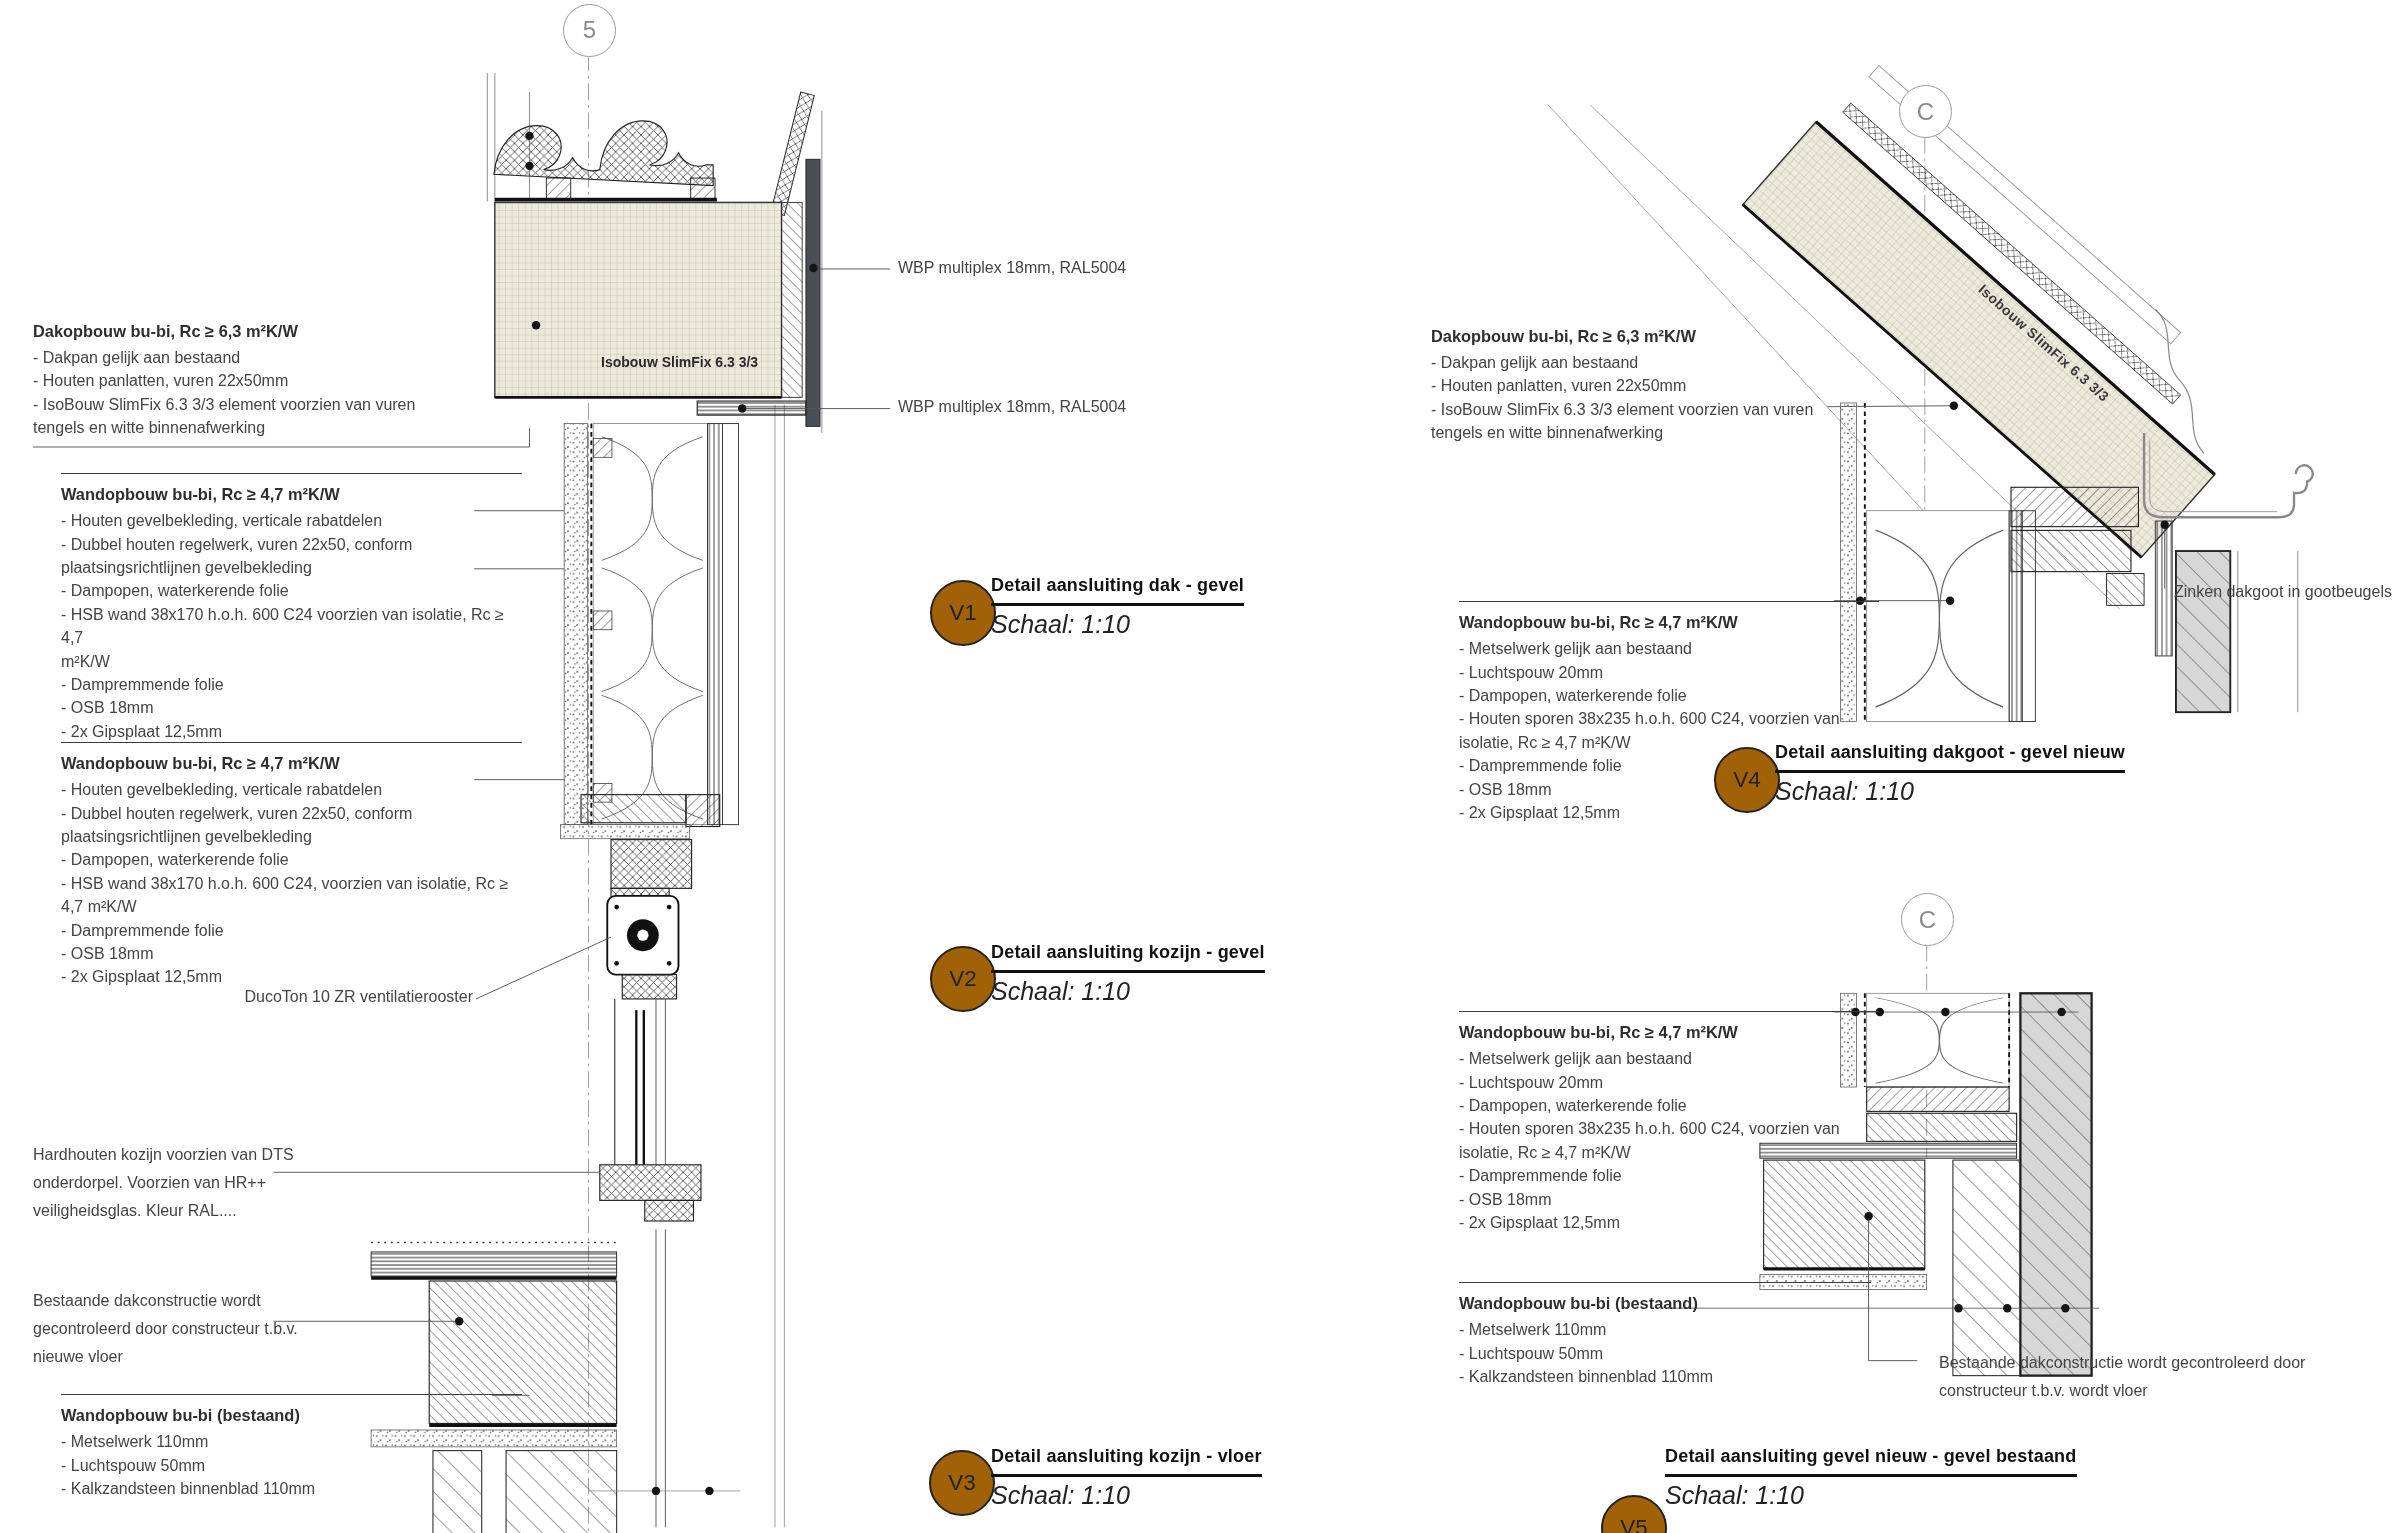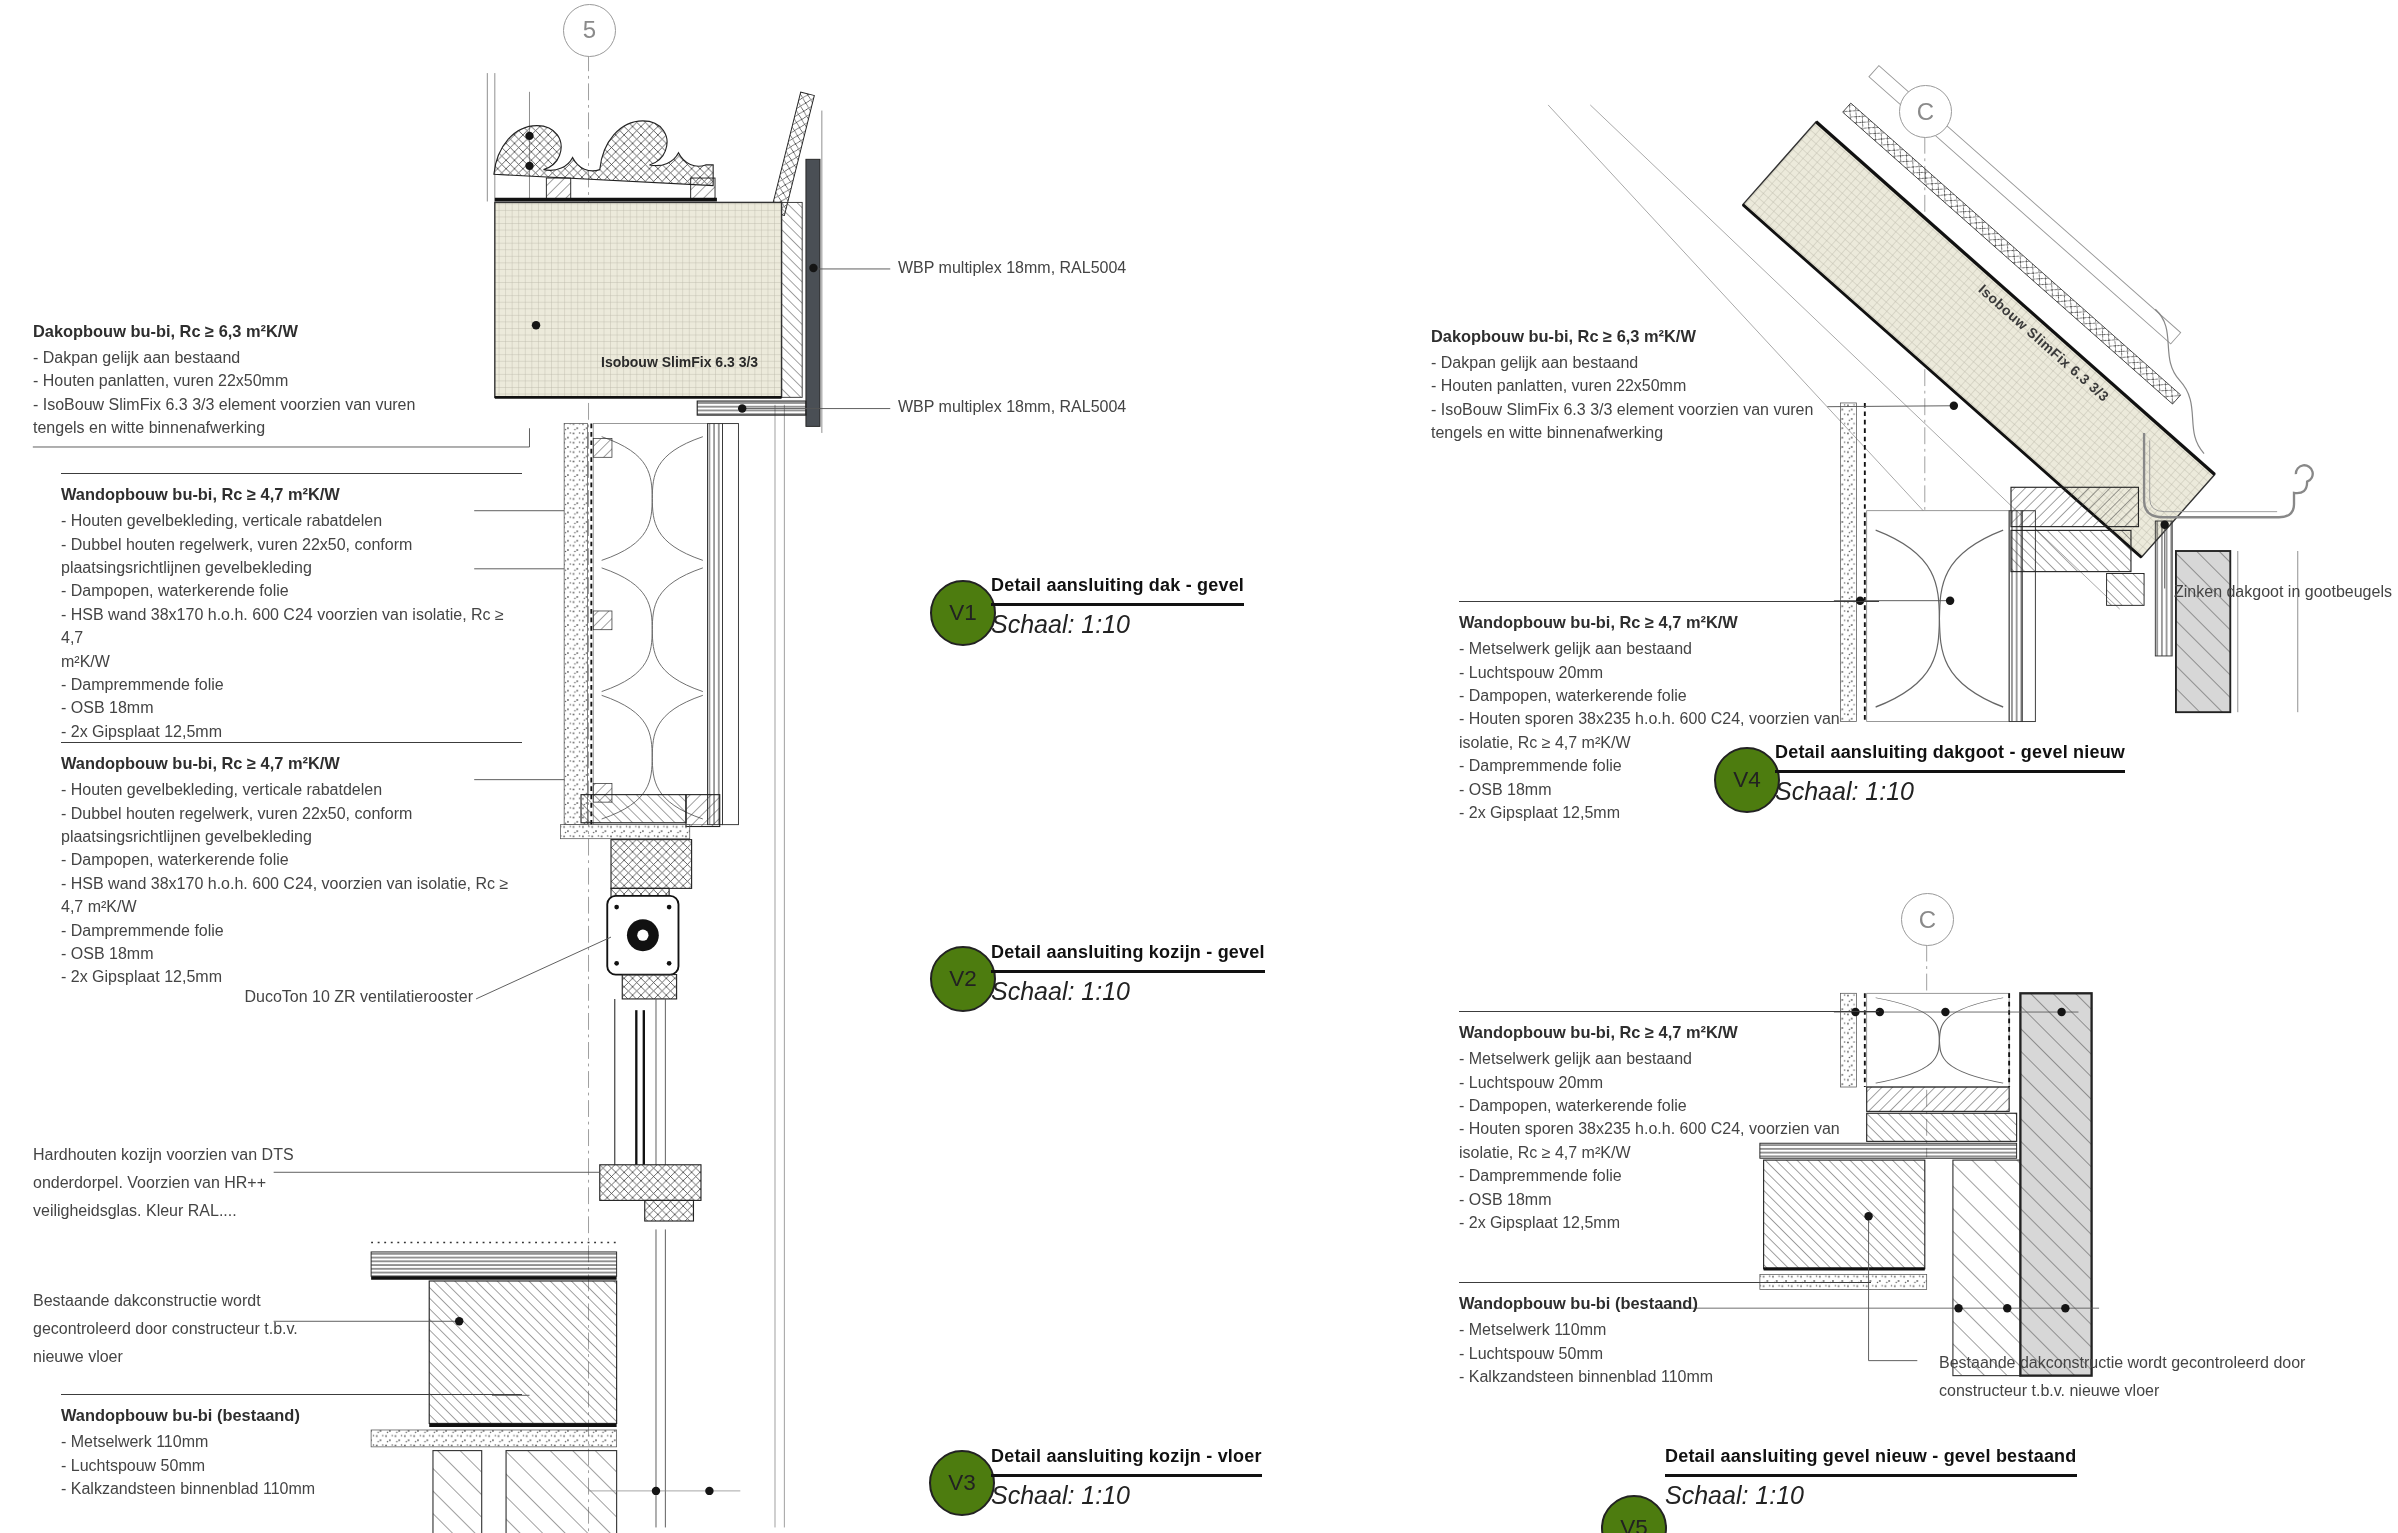--- a/index.html
+++ b/index.html
@@ -4,21 +4,21 @@
 <style>
   html,body{margin:0;padding:0;background:#fff;}
   .sheet{position:relative;width:2399px;height:1534px;background:#fff;overflow:hidden;
          font-family:"Liberation Sans",sans-serif;color:#3d3d3d;}
   svg.draw{position:absolute;left:0;top:0;z-index:1;}
   .gbubble{position:absolute;width:51px;height:51px;border:1.5px solid #9a9a9a;border-radius:50%;
            display:flex;align-items:center;justify-content:center;font-size:24px;color:#8a8a8a;
            background:#fff;z-index:3;}
   .vcircle{position:absolute;width:62px;height:62px;border:2.8px solid #222;border-radius:50%;
            display:flex;align-items:center;justify-content:center;font-size:22.5px;color:#222;
-           background:#4d7c0f;z-index:3;}
+           background:#a16207;z-index:3;}
   .dtitle{position:absolute;z-index:3;}
   .dtitle .t{display:inline-block;font-size:18px;font-weight:bold;color:#111;
              padding-bottom:6.6px;border-bottom:3.3px solid #111;letter-spacing:0.2px;}
   .dtitle .s{font-size:25px;font-style:italic;color:#222;margin-top:4.7px;}
   .spec-block{position:absolute;z-index:2;}
   .spec-block.ruled{border-top:1.9px solid #3c3c3c;padding-top:8.4px;margin-left:28px;}
   .spec-title{font-size:16.4px;font-weight:bold;color:#2e2e2e;line-height:24px;margin-bottom:2.8px;}
   .spec-item{font-size:16px;line-height:23.4px;color:#444;}
   .spec-plain .spec-item{line-height:28px;}
   .callout{position:absolute;font-size:16px;color:#444;z-index:2;white-space:nowrap;}
@@ -355,20 +355,20 @@
         <div class="spec-item">- Kalkzandsteen binnenblad 110mm</div>
       </div>
     </div>
 
   <div class="callout" style="left:898px;top:259px;">WBP multiplex 18mm, RAL5004</div>
   <div class="callout" style="left:898px;top:398px;">WBP multiplex 18mm, RAL5004</div>
   <div class="callout" style="left:234px;top:988px;width:239px;text-align:right;">DucoTon 10 ZR ventilatierooster</div>
   <div class="callout" style="left:2174px;top:583px;">Zinken dakgoot in gootbeugels</div>
   <div class="callout" style="left:1927px;top:1349px;margin-left:12px;">
       <div class="co-line">Bestaande dakconstructie wordt gecontroleerd door</div>
-      <div class="co-line">constructeur t.b.v. nieuwe vloer</div>
+      <div class="co-line">constructeur t.b.v. wordt vloer</div>
     </div>
 
   <div class="panel-label" style="left:601px;top:354px;">Isobouw SlimFix 6.3 3/3</div>
   <div class="panel-label rot41" style="left:1986px;top:281px;">Isobouw SlimFix 6.3 3/3</div>
 
 </div>
 
 
 </body></html>

